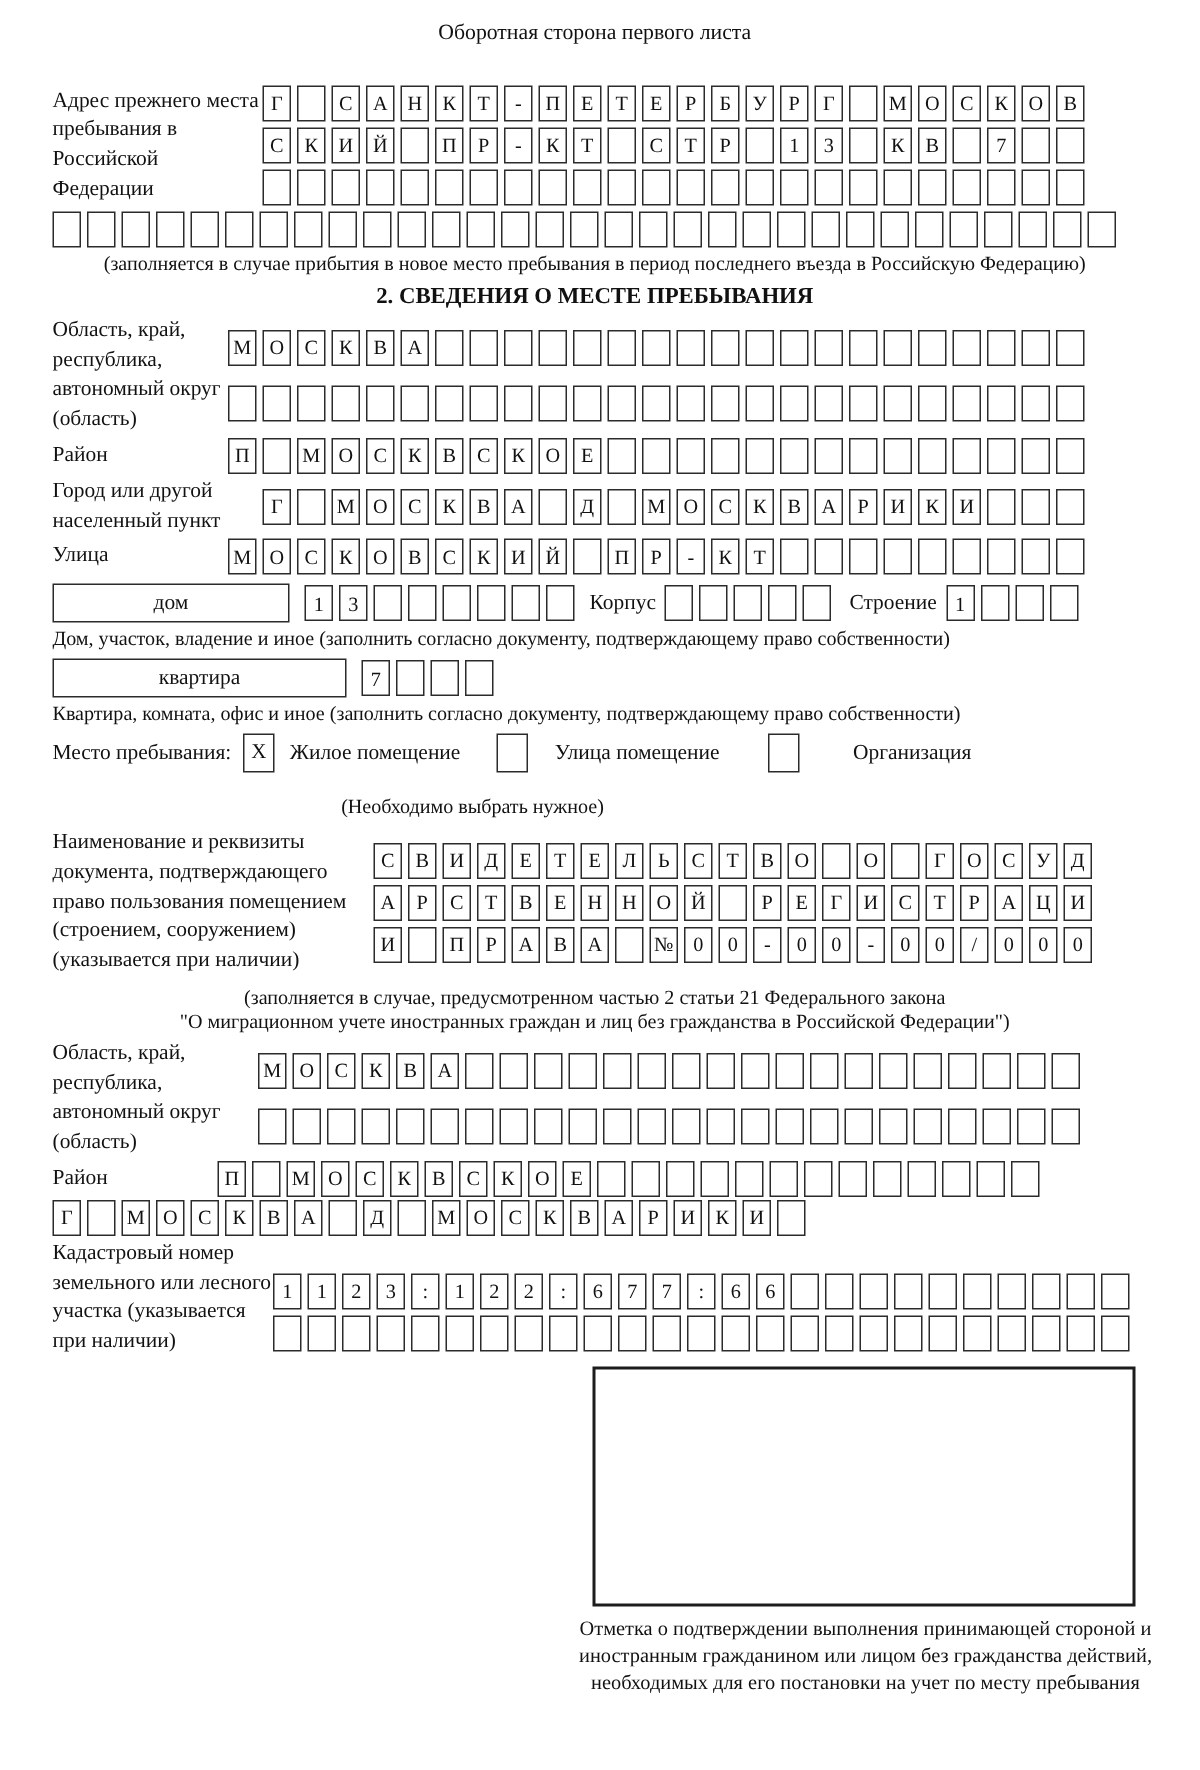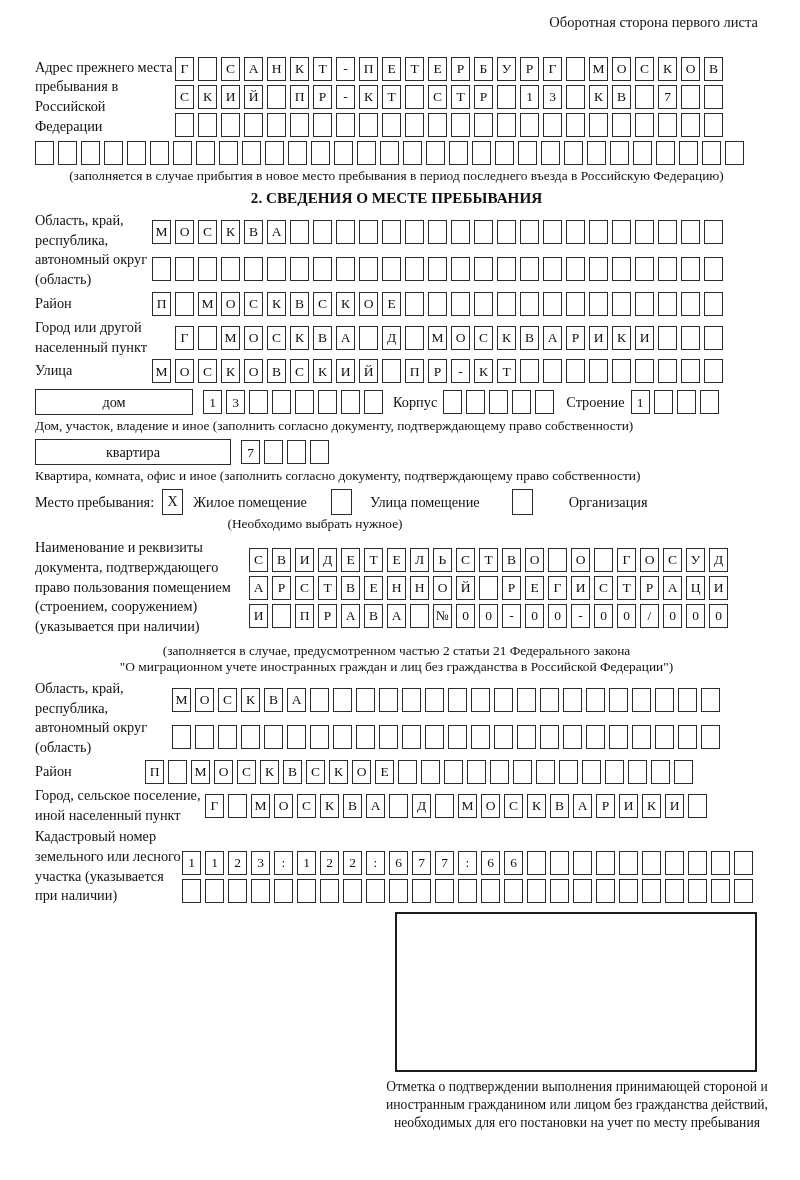--- a/index.html
+++ b/index.html
@@ -1,20 +1,20 @@
 <!DOCTYPE html>
 <html><head>
 <meta charset="utf-8">
 <style>
   html,body{margin:0;padding:0;background:#ffffff;}
   body{width:800px;height:1180px;overflow:hidden;
        font-family:"Liberation Serif","DejaVu Serif",serif;color:#111;}
   .page{box-sizing:border-box;width:800px;height:1180px;padding:14px 42px 8px 35px;position:relative;}
 
-  .header-note{text-align:right;font-size:14.5px;}
+  .header-note{text-align:center;font-size:14.5px;}
 
   .frow{display:flex;align-items:center;}
   .label{font-size:14.3px;line-height:1.38;flex-shrink:0;}
 
   .cellcol{display:flex;flex-direction:column;gap:4px;}
   .cells{display:flex;gap:4px;}
   .cell{box-sizing:border-box;flex:0 0 19px;width:19px;height:24px;border:1.5px solid #2b2b2b;
         display:flex;align-items:center;justify-content:center;
         font-size:13.5px;line-height:1;background:#fff;}
   .gap13{gap:13px;}
@@ -356,21 +356,21 @@
 
   <div class="frow" style="margin-top:5px;align-items:center">
     <span class="opt">Место пребывания:</span>
     <span class="checkbox" style="margin-left:8px">X</span>
     <span class="opt" style="margin-left:10px">Жилое помещение</span>
     <span class="checkbox" style="margin-left:24px"></span>
     <span class="opt" style="margin-left:18px">Улица помещение</span>
     <span class="checkbox" style="margin-left:32px"></span>
     <span class="opt" style="margin-left:36px">Организация</span>
   </div>
-  <div class="caption" style="width:560px;margin-top:1px">(Необходимо выбрать нужное)</div>
+  <div class="caption" style="width:560px;margin-top:15px">(Необходимо выбрать нужное)</div>
 
   <div class="frow" style="margin-top:6px">
     <div class="label" style="width:205px">Наименование и реквизиты документа, подтверждающего право пользования помещением (строением, сооружением) (указывается при наличии)</div>
     <div class="cellcol" style="margin-left:9px">
       <div class="cells">
           <span class="cell">С</span>
           <span class="cell">В</span>
           <span class="cell">И</span>
           <span class="cell">Д</span>
           <span class="cell">Е</span>
@@ -525,21 +525,20 @@
         <span class="cell"></span>
         <span class="cell"></span>
         <span class="cell"></span>
         <span class="cell"></span>
         <span class="cell"></span>
         <span class="cell"></span>
       </div>
   </div>
 
   <div class="frow" style="margin-top:2px;align-items:center">
-    <div class="label" style="width:170px">Город, сельское поселение, иной населенный пункт</div>
     <div class="cells">
         <span class="cell">Г</span>
         <span class="cell"></span>
         <span class="cell">М</span>
         <span class="cell">О</span>
         <span class="cell">С</span>
         <span class="cell">К</span>
         <span class="cell">В</span>
         <span class="cell">А</span>
         <span class="cell"></span>

